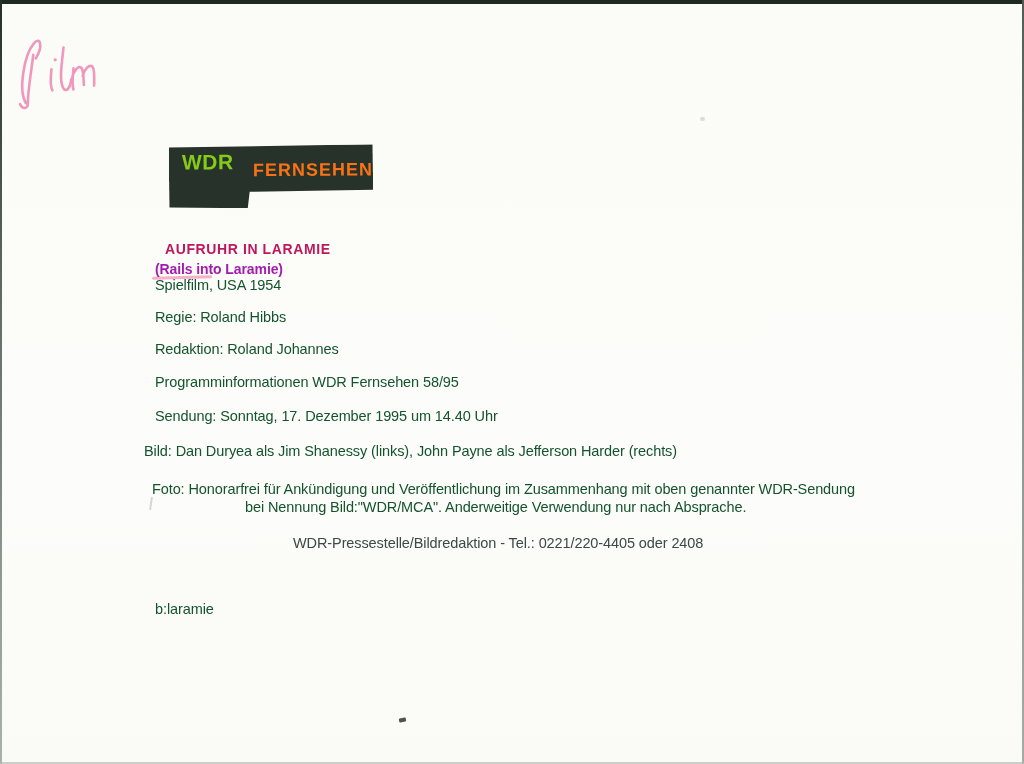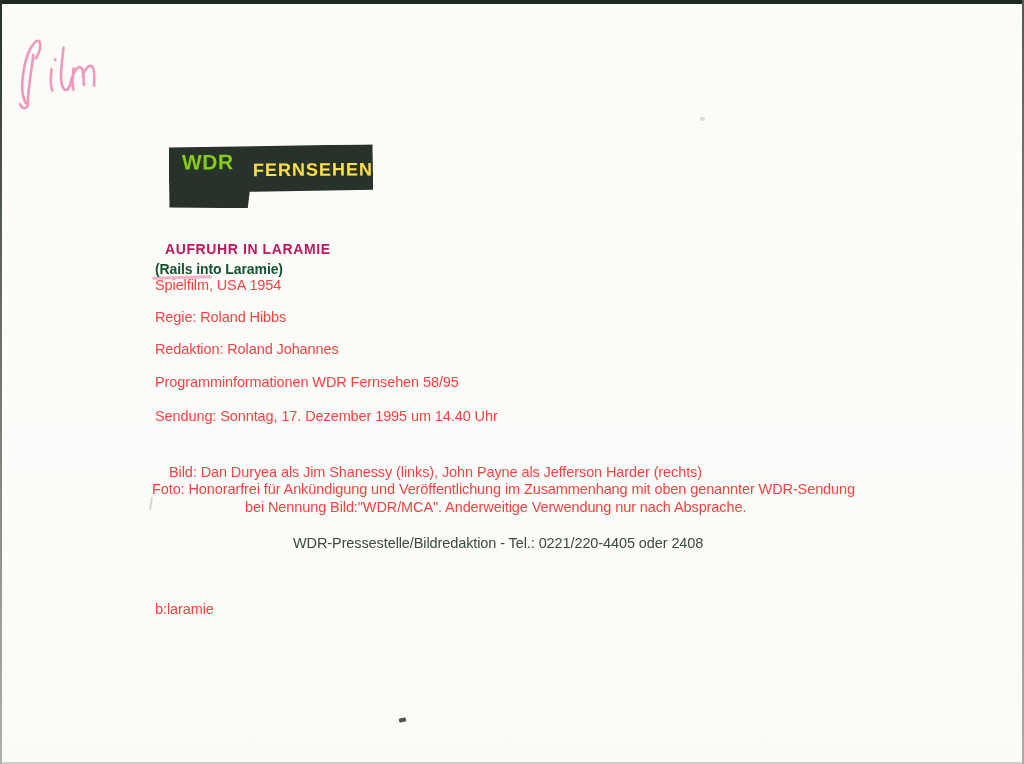--- a/index.html
+++ b/index.html
@@ -23,32 +23,32 @@
     background:#27332a;
     clip-path:polygon(0% 3%, 100% 0%, 100% 72%, 39.5% 74%, 38.5% 100%, 0% 98%);
     transform:rotate(-0.4deg);
   }
   .logo-wdr {
     position:absolute; left:13px; top:5px;
     color:#84cc16; font-weight:bold; font-size:21px; letter-spacing:0.5px;
   }
   .logo-fernsehen {
     position:absolute; left:84px; top:15px;
-    color:#fde047; font-weight:bold; font-size:18px; letter-spacing:1px;
+    color:#f97316; font-weight:bold; font-size:18px; letter-spacing:1px;
   }
 
-  .line { position:absolute; color:#ef4444; font-size:14.5px; letter-spacing:-0.1px; white-space:pre; }
+  .line { position:absolute; color:#14532d; font-size:14.5px; letter-spacing:-0.1px; white-space:pre; }
   .title      { left:165px; top:241px; font-size:14px; font-weight:bold; color:#be185d; letter-spacing:0.6px; }
-  .orig-title { left:155px; top:261px; font-size:14px; font-weight:bold; color:#14532d; }
+  .orig-title { left:155px; top:261px; font-size:14px; font-weight:bold; color:#a21caf; }
   .subtitle   { left:155px; top:277px; }
   .l-regie    { left:155px; top:309px; }
   .l-redaktion{ left:155px; top:341px; }
   .l-programm { left:155px; top:374px; }
   .l-sendung  { left:155px; top:408px; }
-  .l-bild     { left:169px; top:443px;margin-top:21px; }
+  .l-bild     { left:144px; top:443px; }
   .l-foto1    { left:152px; top:481px; }
   .l-foto2    { left:245px; top:499px; }
   .l-contact  { left:293px; top:535px; font-weight:normal; color:#3c4a44; }
   .l-footer   { left:155px; top:590px;margin-top:11px; }
 
   
   .handwriting { position:absolute; left:6px; top:18px; transform:rotate(-8deg); }
   .pink-underline {
     position:absolute; left:152px; top:276px; width:60px; height:3px;
     background:#f2a3c0; border-radius:2px; transform:rotate(-1.5deg); opacity:.85;

